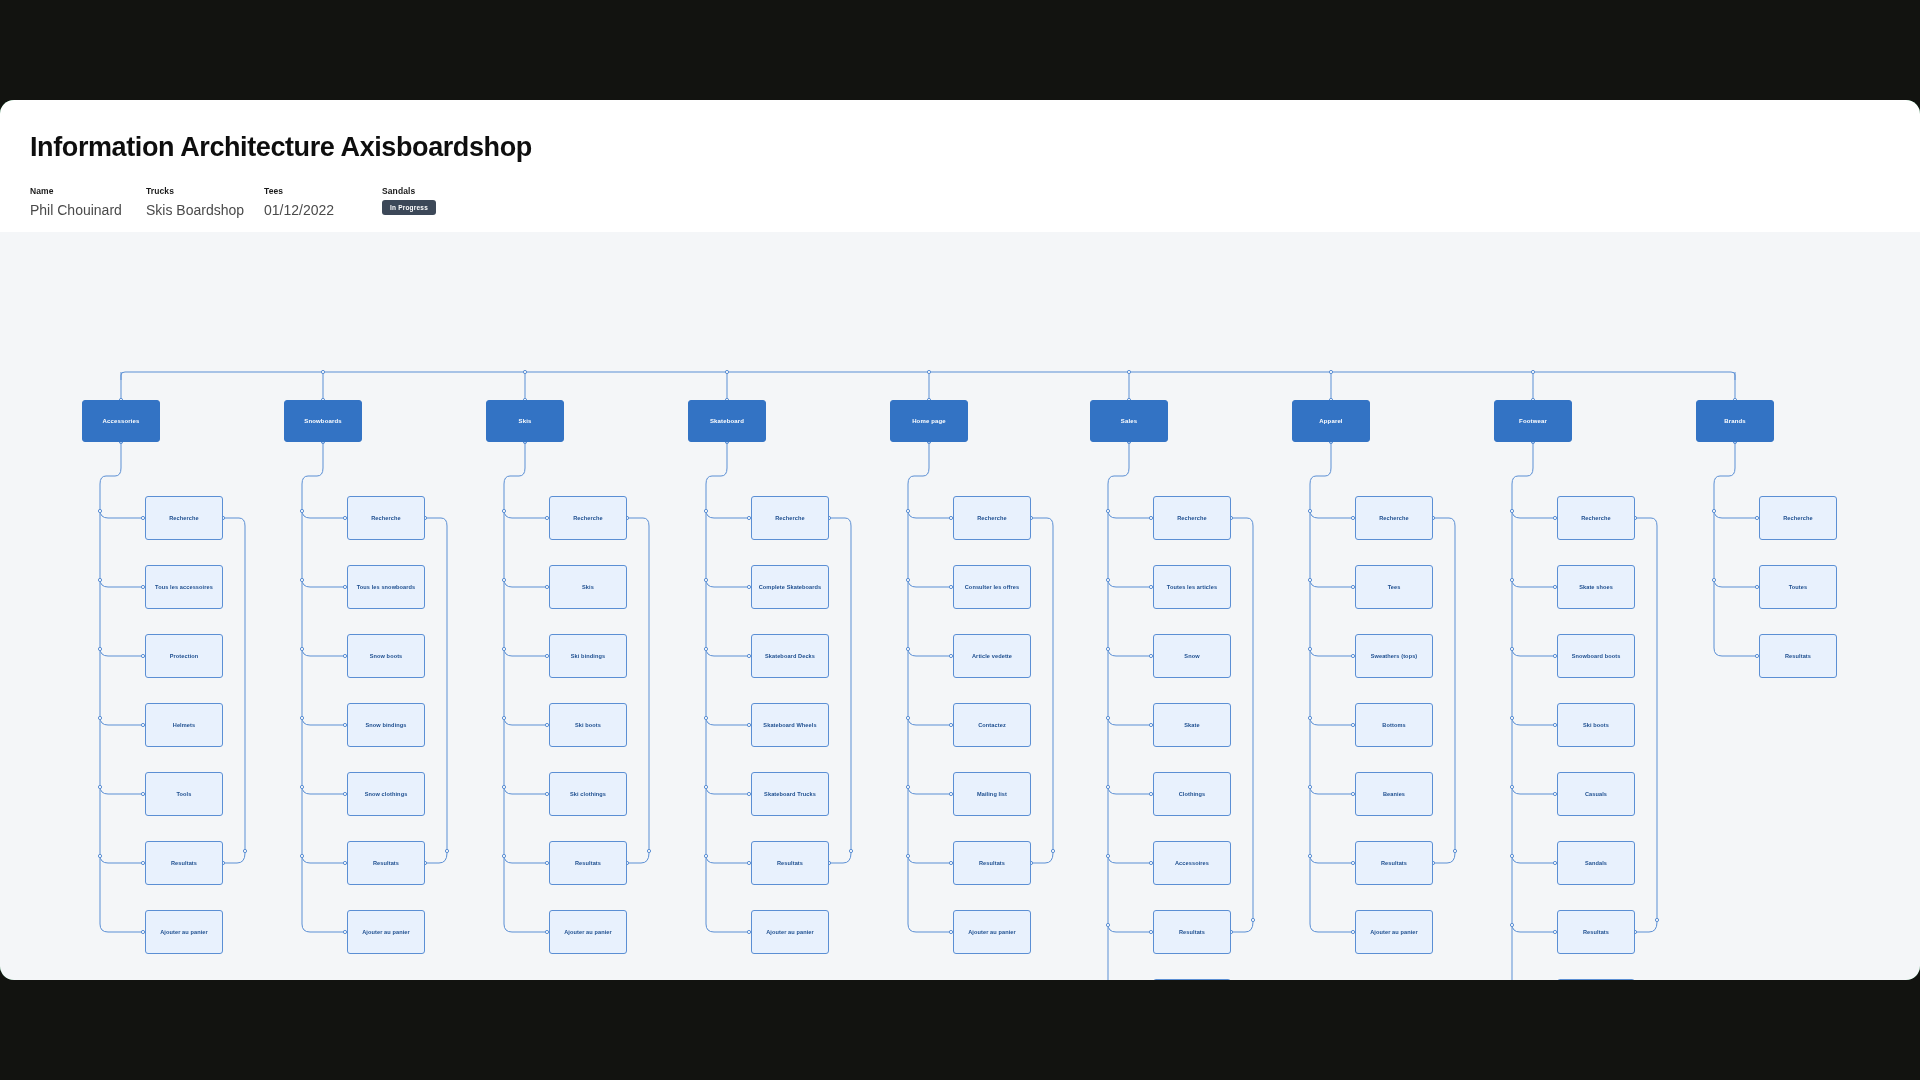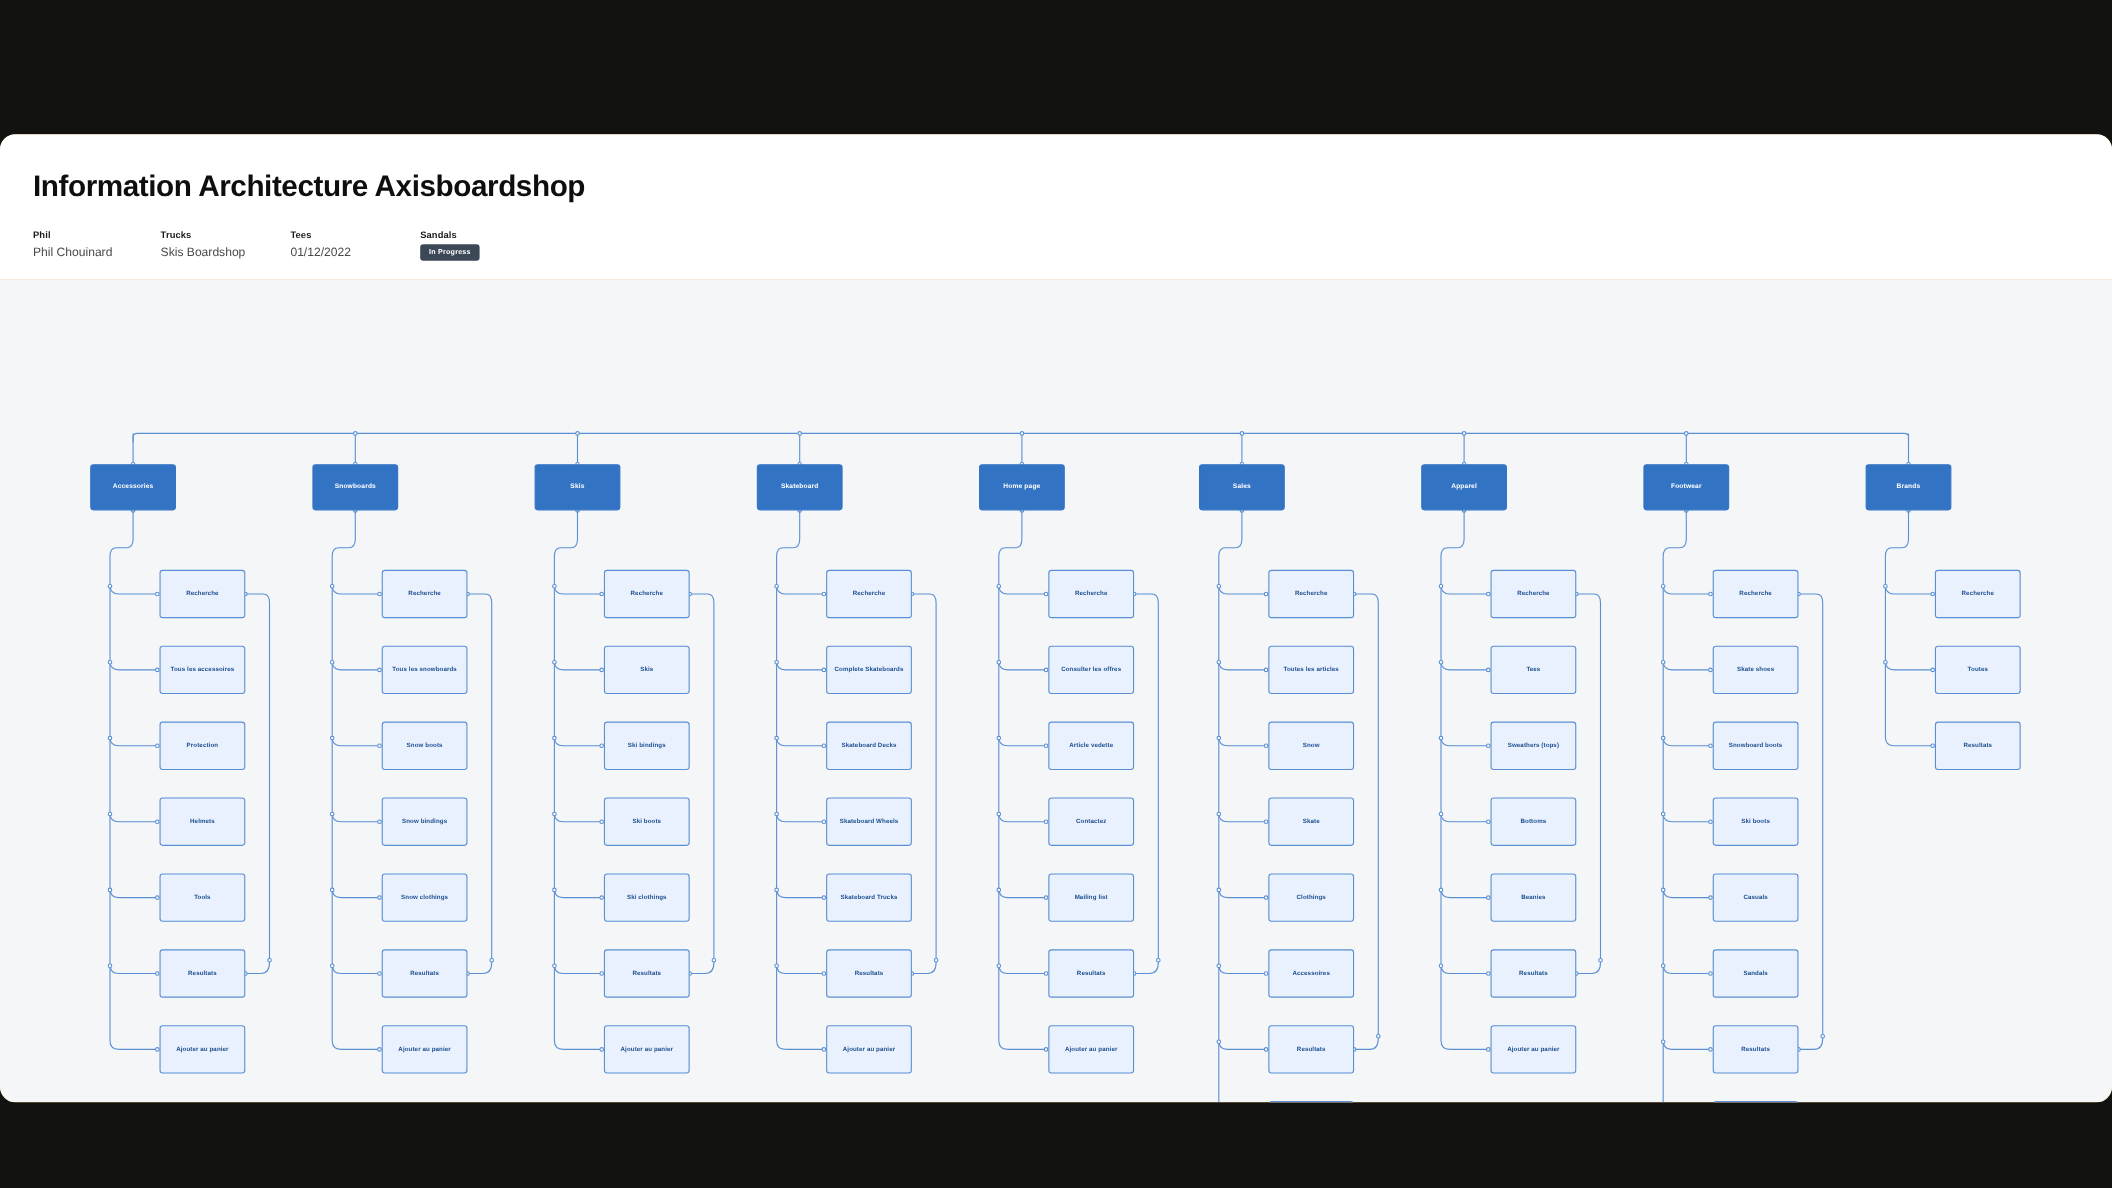--- a/index.html
+++ b/index.html
@@ -8,39 +8,38 @@
     background: #121310;
     font-family: "Liberation Sans", sans-serif;
     overflow: hidden;
   }
   #page { position: relative; width: 1920px; height: 1080px; background: #121310; }
 
   .card {
     position: absolute;
     left: 0; top: 100px;
     width: 1920px; height: 880px;
-    background: #fdba74;
+    background: #15803d;
     border-radius: 14px;
     overflow: hidden;
-    margin-top: 22px;
   }
 
   .header { padding: 30px 30px 0 30px; height: 132px; background:#fff; }
   .title {
     font-size: 27px; font-weight: bold; color: #0e0e0e;
     letter-spacing: -0.4px; line-height: 34px;
   }
   .meta { display: flex; margin-top: 22px; }
   .meta-col { margin-right: 0; }
   .meta-col.c0 { width: 116px; }
   .meta-col.c1 { width: 118px; }
   .meta-col.c2 { width: 118px; }
   .meta-col.c3 { width: 140px; }
   .meta-label { font-size: 8.5px; font-weight: bold; color: #1a1a1a; letter-spacing: 0.1px; }
-  .meta-value { font-size: 11px; color: #4a4a4a; margin-top: 6px; }
+  .meta-value { font-size: 14px; color: #4a4a4a; margin-top: 6px; }
   .badge {
     display: inline-block; margin-top: 4px;
     background: #3c4858; color: #ffffff;
     font-size: 6.5px; font-weight: bold;
     padding: 4px 8px; border-radius: 3px;
     letter-spacing: 0.2px;
   }
 
   .canvas {
     position: absolute; left: 0; top: 132px;
@@ -79,21 +78,21 @@
 <body>
 
 <div id="page">
 
   <div class="card">
 
     <div class="header">
       <div class="title">Information Architecture Axisboardshop</div>
       <div class="meta">
         <div class="meta-col c0">
-          <div class="meta-label">Phil</div>
+          <div class="meta-label">Name</div>
           <div class="meta-value">Phil Chouinard</div>
         </div>
         <div class="meta-col c1">
           <div class="meta-label">Trucks</div>
           <div class="meta-value">Skis Boardshop</div>
         </div>
         <div class="meta-col c2">
           <div class="meta-label">Tees</div>
           <div class="meta-value">01/12/2022</div>
         </div>

